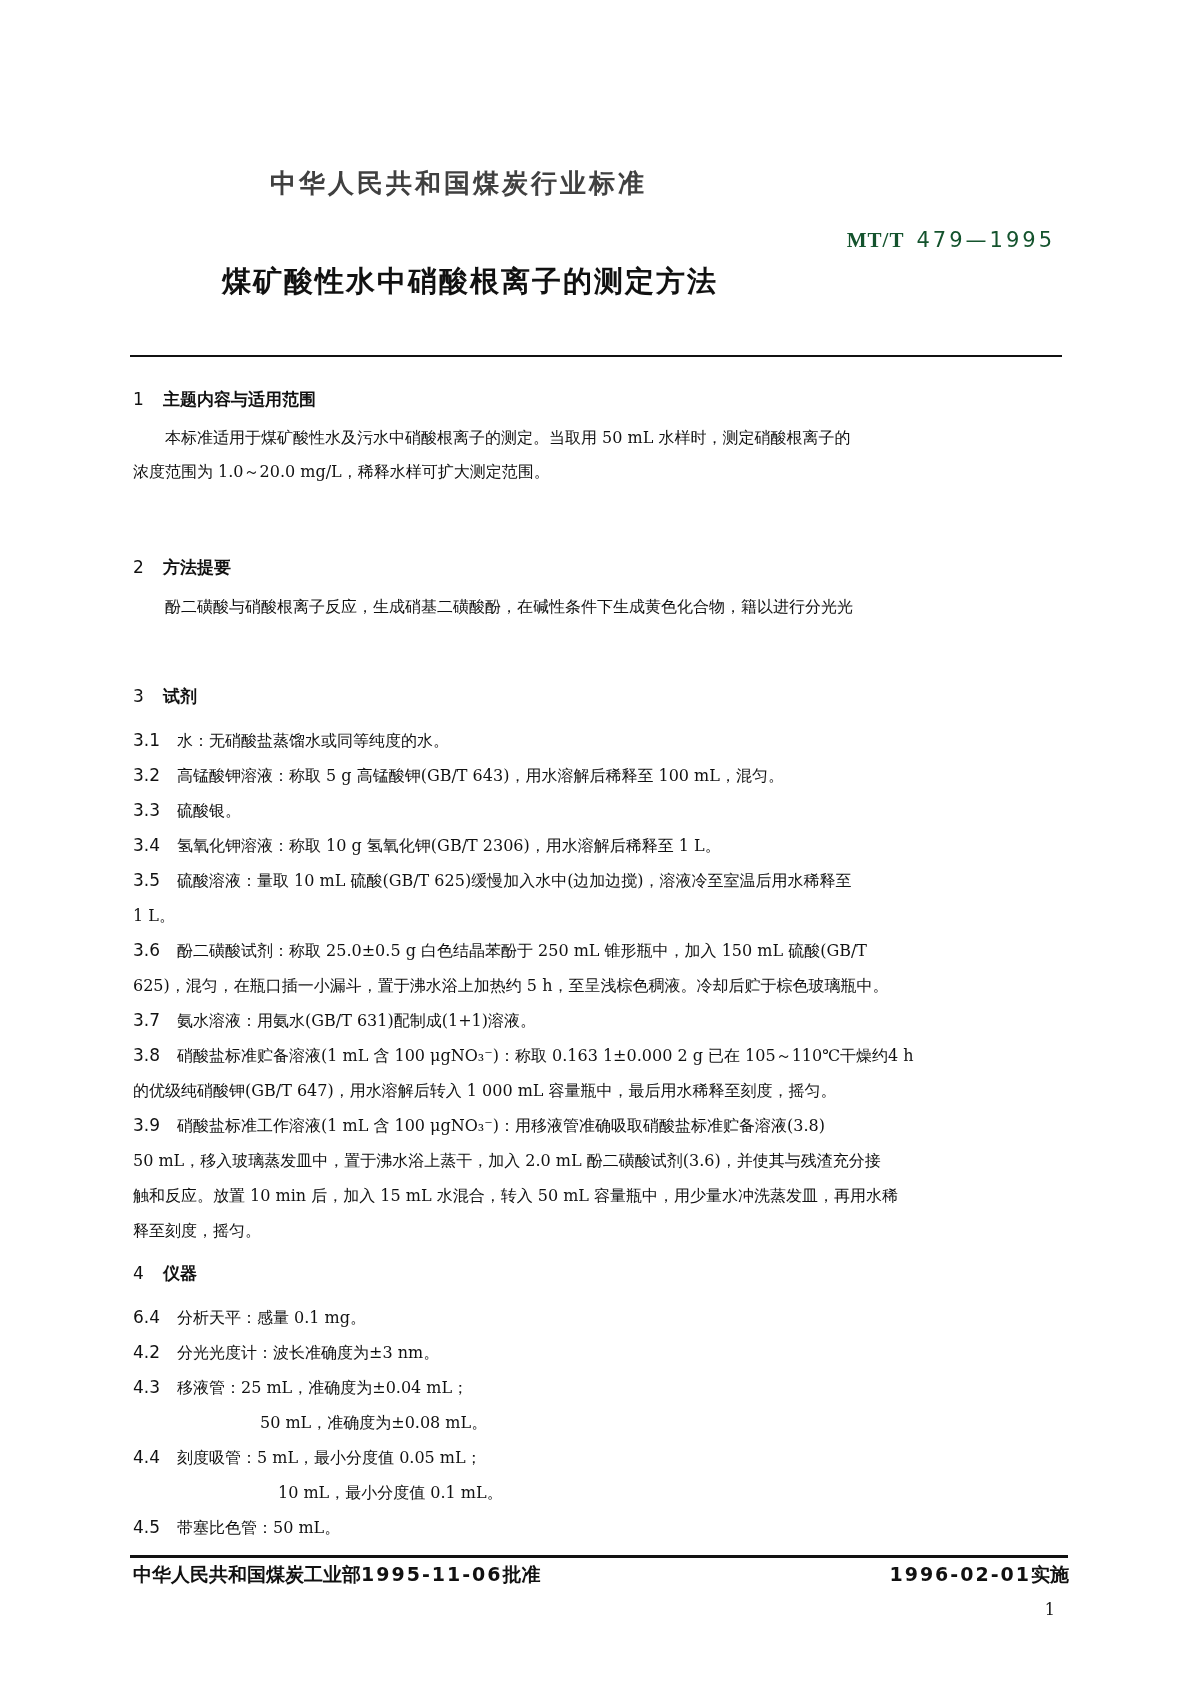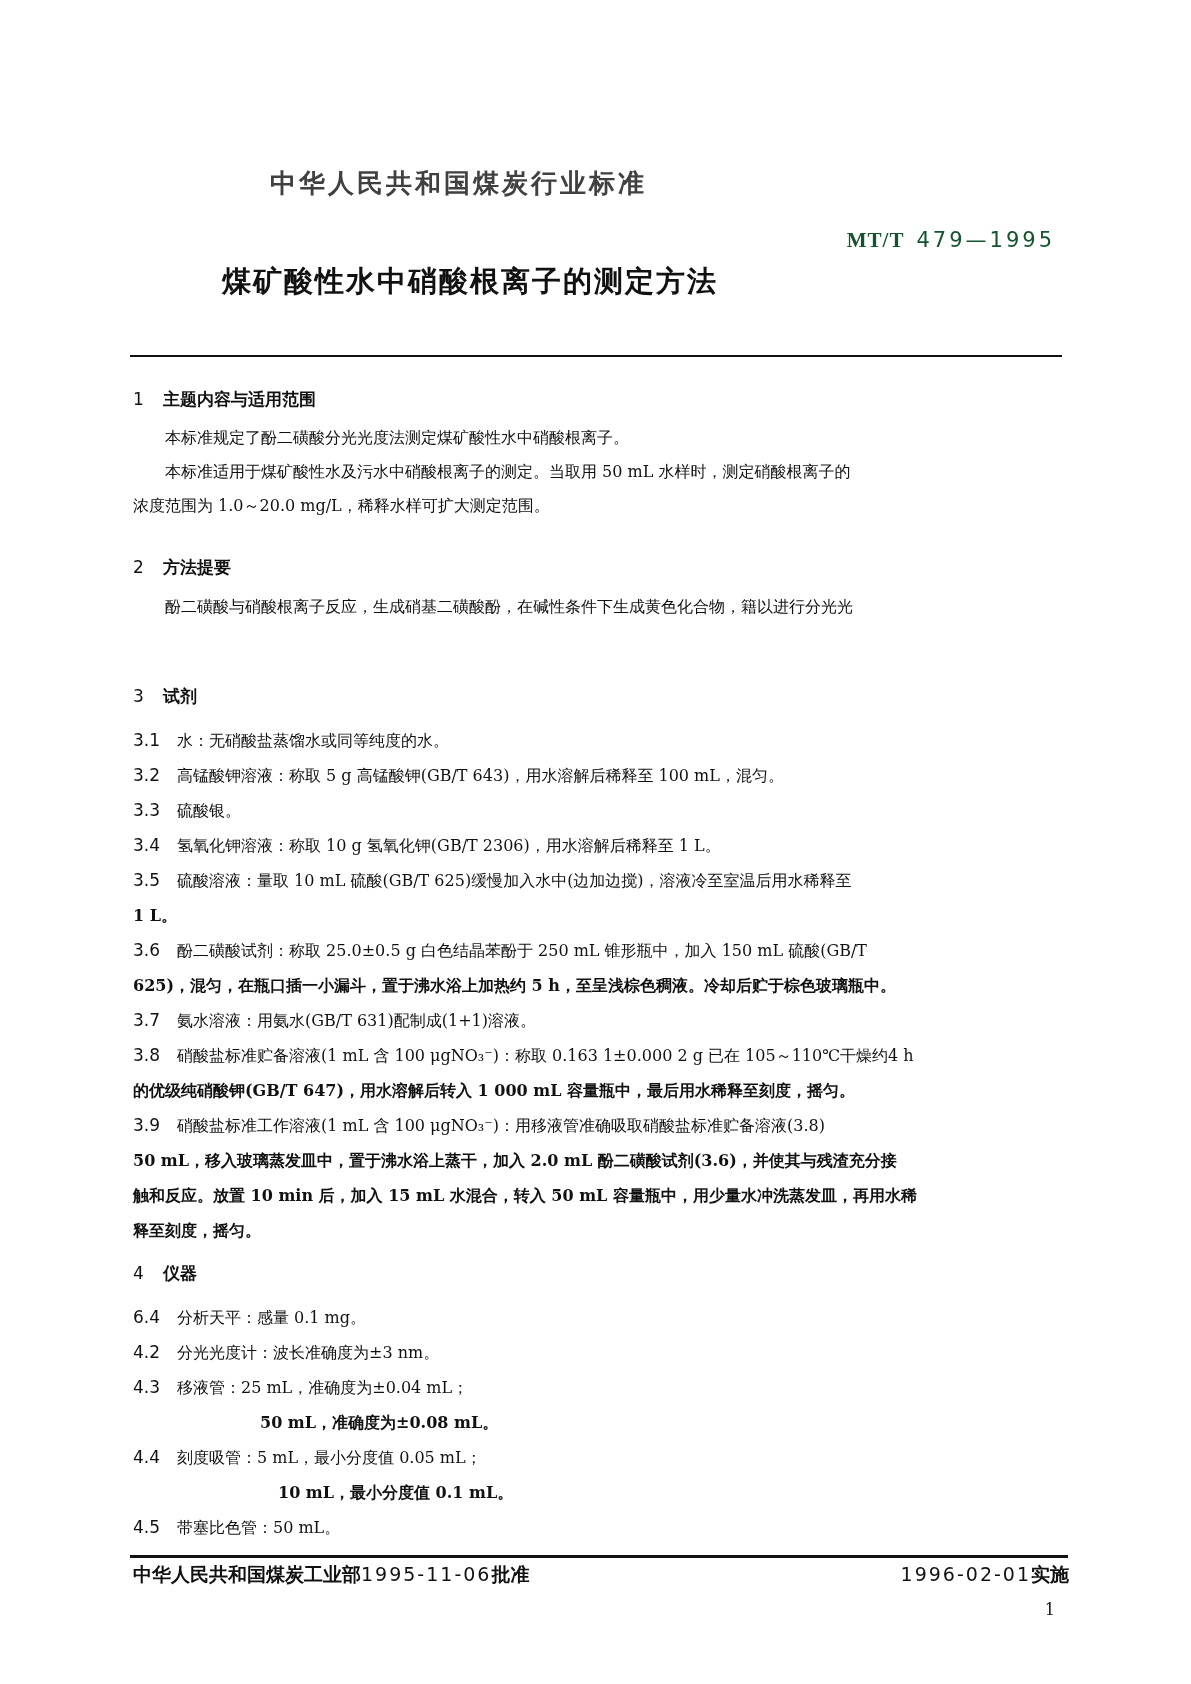--- a/index.html
+++ b/index.html
@@ -35,47 +35,46 @@
     position: absolute; left: 133px; width: 930px; font-size: 16px; line-height: 34px;
     text-align: justify;
   }
   .para .indent { padding-left: 32px; }
   .clause {
     position: absolute; left: 133px; width: 930px; font-size: 16px; line-height: 35px;
   }
   .clause .cnum {
     display: inline-block; width: 44px; font-family: "DejaVu Sans", sans-serif; font-size: 17px;
   }
-  .cont { position: absolute; font-size: 16px; line-height: 35px; font-weight: bold; }
+  .cont { position: absolute; font-size: 16px; line-height: 35px; }
 
   .footer-left {
     left: 133px; top: 1502px; font-family: "DejaVu Sans", sans-serif; font-size: 19px; font-weight: bold;
   }
   .footer-right {
     right: 122px; top: 1502px; font-family: "DejaVu Sans", sans-serif; font-size: 19px;
   }
   .footer-right .lbl, .footer-left .lbl { font-weight: bold; }
-  .footer-left .date, .footer-right .date { font-weight: normal; letter-spacing: 2px; }
+  .footer-left .date, .footer-right .date { font-weight: bold; letter-spacing: 2px; }
   .page-num { right: 136px; top: 1540px; font-size: 16px; }
 </style>
 </head>
 <body>
 
 <div class="abs std-title">中华人民共和国煤炭行业标准</div>
 <div class="abs std-code">
   <span class="prefix">MT/T</span><span class="num">479—1995</span>
 </div>
 <div class="abs doc-title">煤矿酸性水中硝酸根离子的测定方法</div>
 <div class="abs rule-top"></div>
 
 <div class="section-head" style="top:388px">
   <span class="num">1</span><span>主题内容与适用范围</span>
 </div>
 <div class="para" style="top:421px">
-  <div class="indent">本标准规定了酚二磺酸分光光度法测定煤矿酸性水中硝酸根离子。</div>
   <div class="indent">本标准适用于煤矿酸性水及污水中硝酸根离子的测定。当取用 50 mL 水样时，测定硝酸根离子的</div>
   <div>浓度范围为 1.0～20.0 mg/L，稀释水样可扩大测定范围。</div>
 </div>
 
 <div class="section-head" style="top:556px">
   <span class="num">2</span><span>方法提要</span>
 </div>
 <div class="para" style="top:590px">
   <div class="indent">酚二磺酸与硝酸根离子反应，生成硝基二磺酸酚，在碱性条件下生成黄色化合物，籍以进行分光光</div>
 </div>

